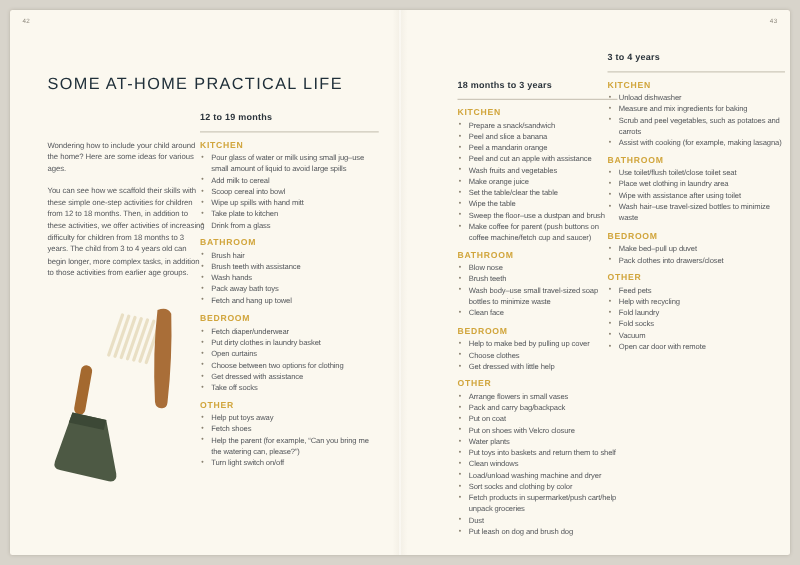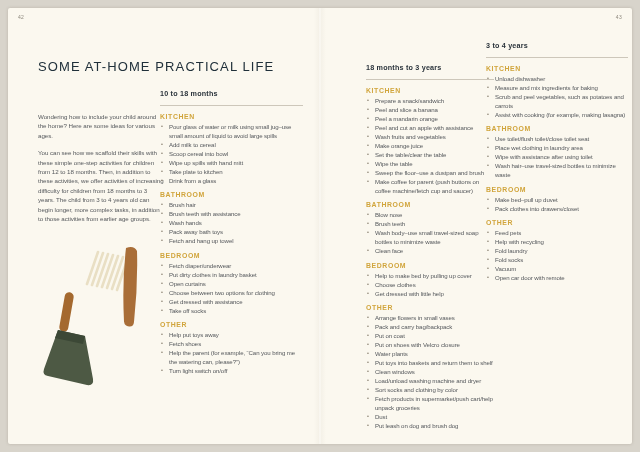--- a/index.html
+++ b/index.html
@@ -47,21 +47,21 @@
     <div class="title">
       <div>SOME AT-HOME PRACTICAL LIFE</div>
     </div>
 
     <div class="intro">
       <p>Wondering how to include your child around the home? Here are some ideas for various ages.</p>
       <p>You can see how we scaffold their skills with these simple one-step activities for children from 12 to 18 months. Then, in addition to these activities, we offer activities of increasing difficulty for children from 18 months to 3 years. The child from 3 to 4 years old can begin longer, more complex tasks, in addition to those activities from earlier age groups.</p>
     </div>
 
     <div class="column col-12-18">
-        <div class="col-header">10 to 18 months</div>
+        <div class="col-header">12 to 19 months</div>
         <div class="col-rule"></div>
         <div class="section">
           <div class="cat-label">KITCHEN</div>
           <ul class="items">
             <li class="item">Pour glass of water or milk using small jug–use small amount of liquid to avoid large spills</li>
             <li class="item">Add milk to cereal</li>
             <li class="item">Scoop cereal into bowl</li>
             <li class="item">Wipe up spills with hand mitt</li>
             <li class="item">Take plate to kitchen</li>
             <li class="item">Drink from a glass</li>

